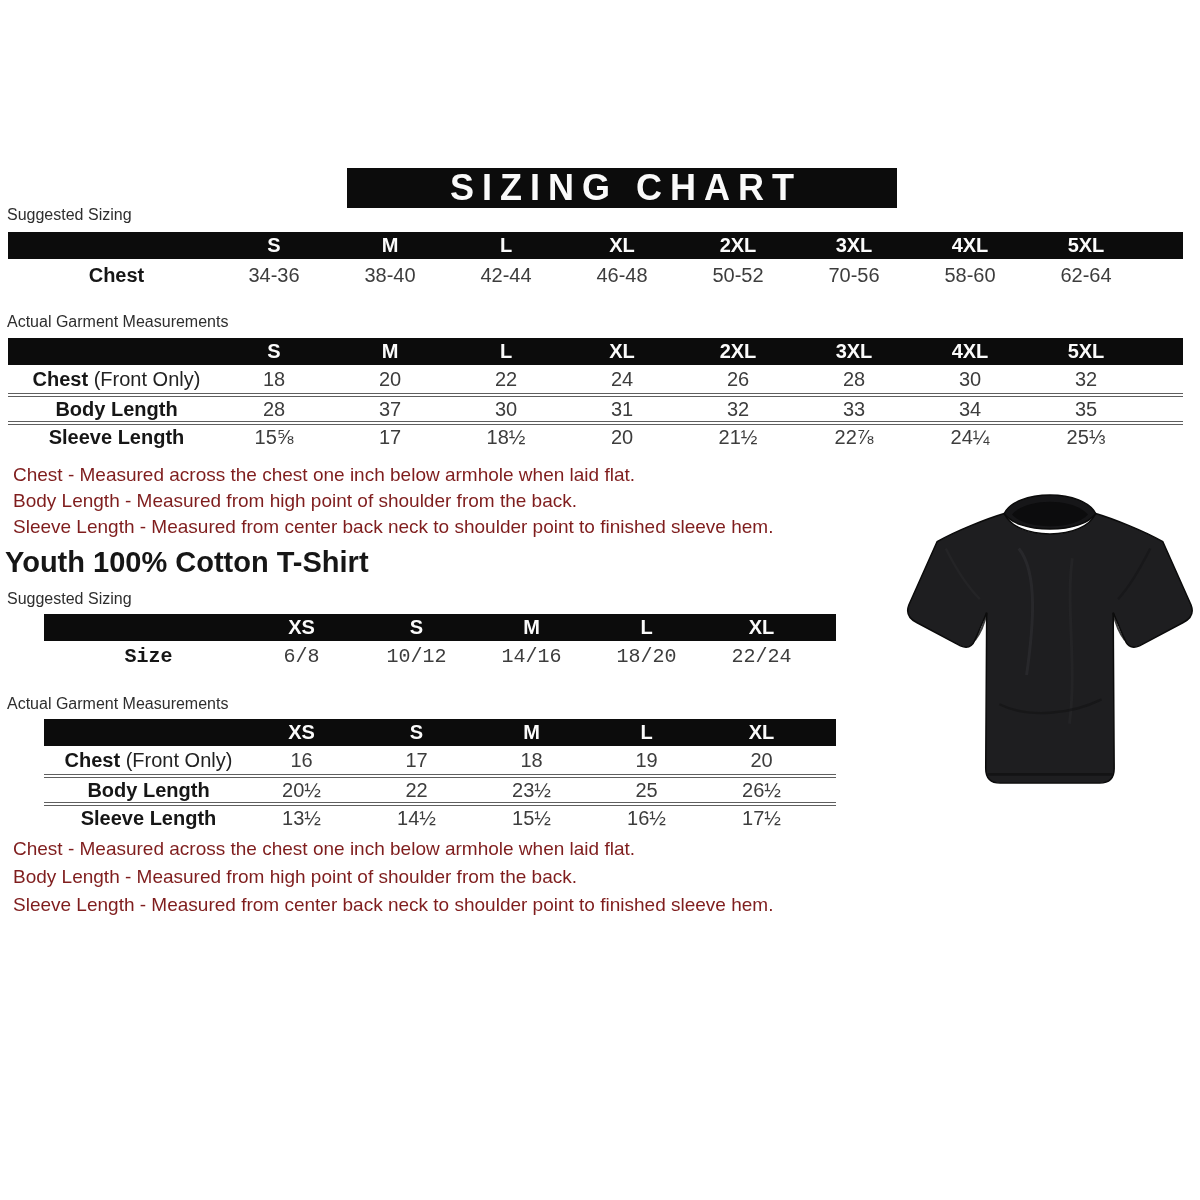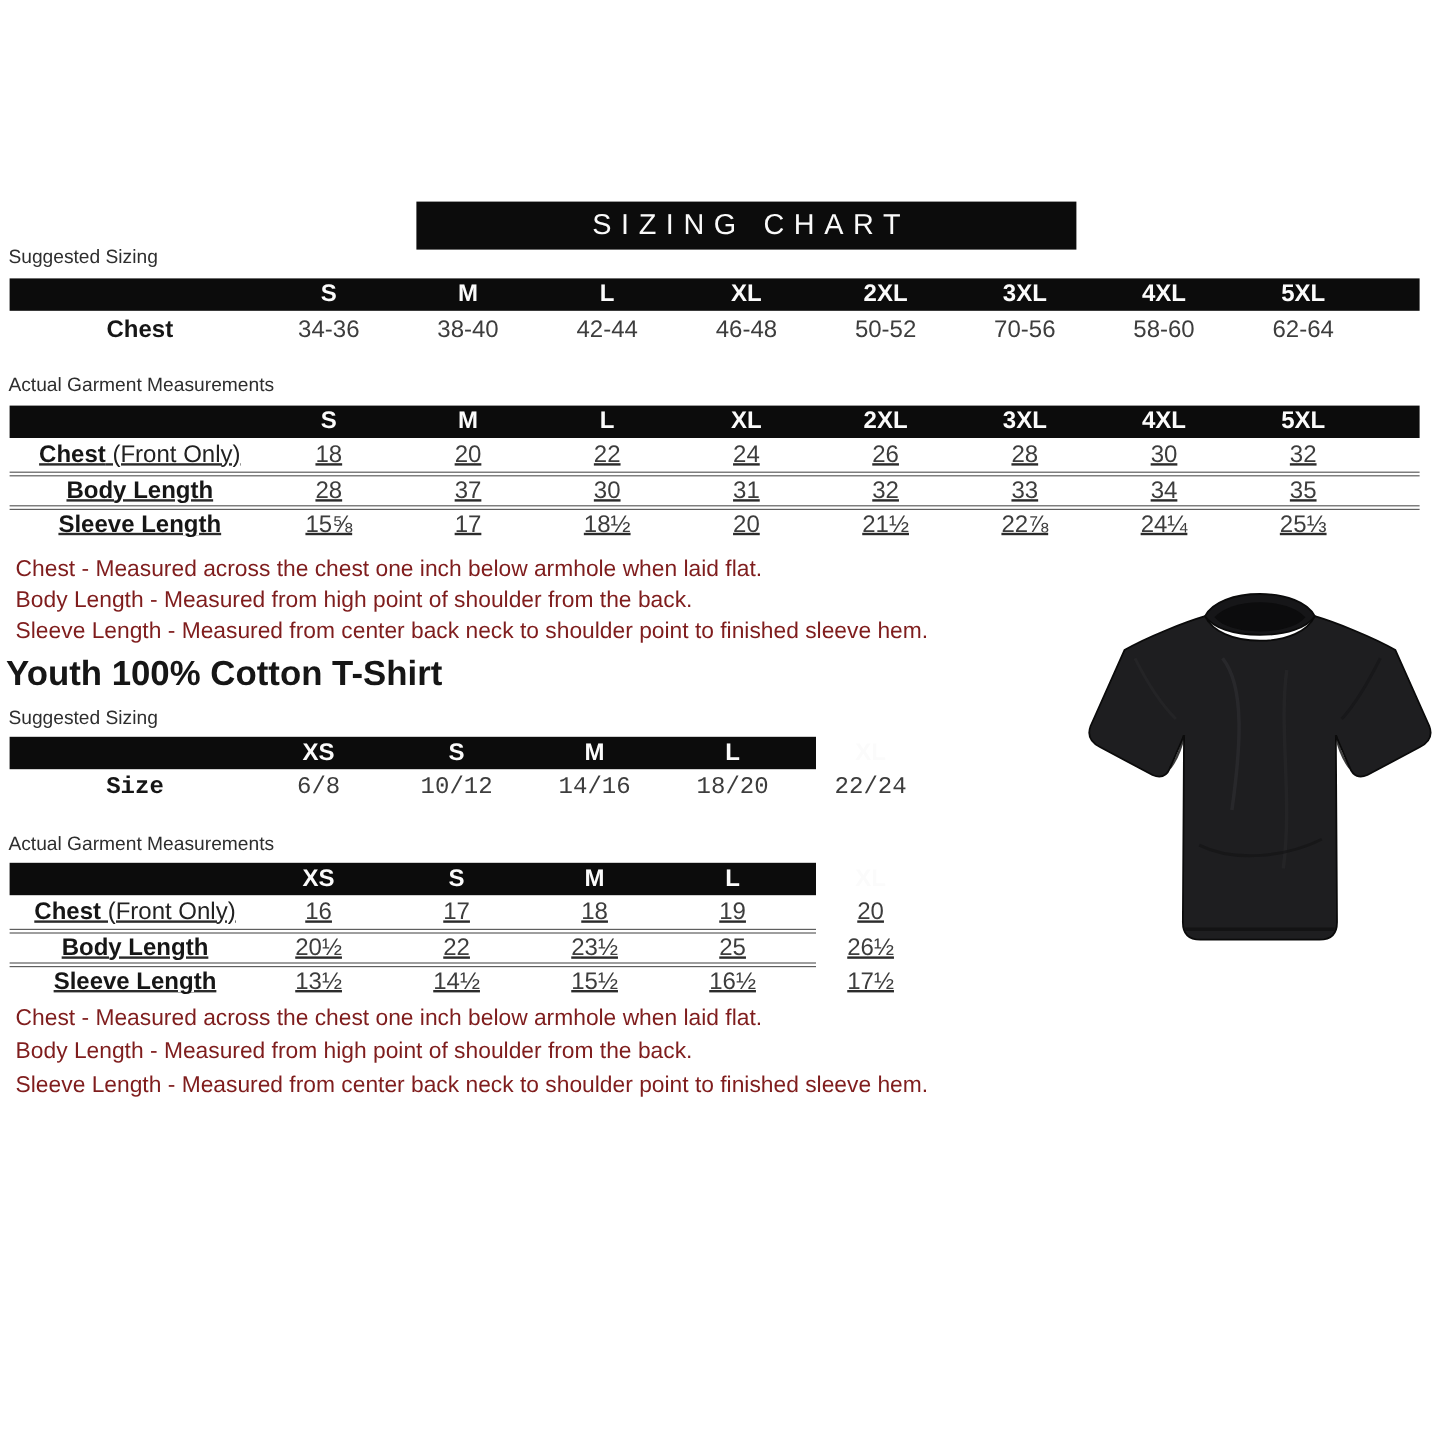--- a/index.html
+++ b/index.html
@@ -14,37 +14,37 @@
   .title1 { position: absolute; left: 14px; top: 161px; font-size: 31px; font-weight: 400; color: #1f1f1f; letter-spacing: 0.5px; }
   .youth-title { position: absolute; left: 5px; top: 546px; font-size: 29px; font-weight: 700; color: #161616; }
   .sec-label { position: absolute; left: 7px; font-size: 16px; font-weight: 400; color: #2e2e2e; }
   .lab-sug1 { top: 206px; }
   .lab-agm1 { top: 313px; }
   .lab-sug2 { top: 590px; }
   .lab-agm2 { top: 695px; }
 
   
   .banner { position: absolute; left: 347px; top: 168px; width: 550px; height: 40px; background: #0c0c0c; display: flex; align-items: center; justify-content: center; }
-  .banner-text { color: #fafafa; font-size: 24px; font-weight: 400; letter-spacing: 8px; padding-left: 8px; }
+  .banner-text { color: #fafafa; font-size: 36px; font-weight: 700; letter-spacing: 8px; padding-left: 8px; }
 
   
   .table { position: absolute; }
   .t-row { display: grid; align-items: center; }
   .grid-adult { grid-template-columns: 208px repeat(8, 116px) 1fr; width: 1175px; }
-  .grid-youth { grid-template-columns: 200px repeat(5, 115px) 1fr; width: 672px; }
+  .grid-youth { grid-template-columns: 200px repeat(5, 115px) 1fr; width: 792px; margin-left: 36px; }
   .t-head { background: #0c0c0c; height: 27px; }
   .t-head .t-cell { color: #fbfbfb; font-weight: 700; font-size: 20px; text-align: center; }
   .t-data .t-cell { font-size: 20px; color: #3d3d3d; text-align: center; }
   .t-data .t-label, .t-head .t-label { text-align: center; padding-left: 9px; }
   .t-data .t-label { color: #161616; }
   .t-label .b { font-weight: 700; }
   .t-label .r { font-weight: 400; color: #222; }
   #t1 .t-data { height: 33px; }
   #t3 .t-data { height: 31px; font-family: Liberation Mono, monospace; }
-  #t2 .t-data, #t4 .t-data { height: 28px; text-decoration: underline; }
+  #t2 .t-data, #t4 .t-data { height: 28px; }
   .t-data.sep { border-top: 4px double #5f5f5f; }
   #t1 { left: 8px; top: 232px; }
   #t2 { left: 8px; top: 338px; }
   #t3 { left: 8px; top: 614px; }
   #t4 { left: 8px; top: 719px; }
 
   
   .notes { position: absolute; left: 13px; }
   .notes p { font-size: 19px; color: #7f1d1d; }
   .notes1 { top: 465px; }

